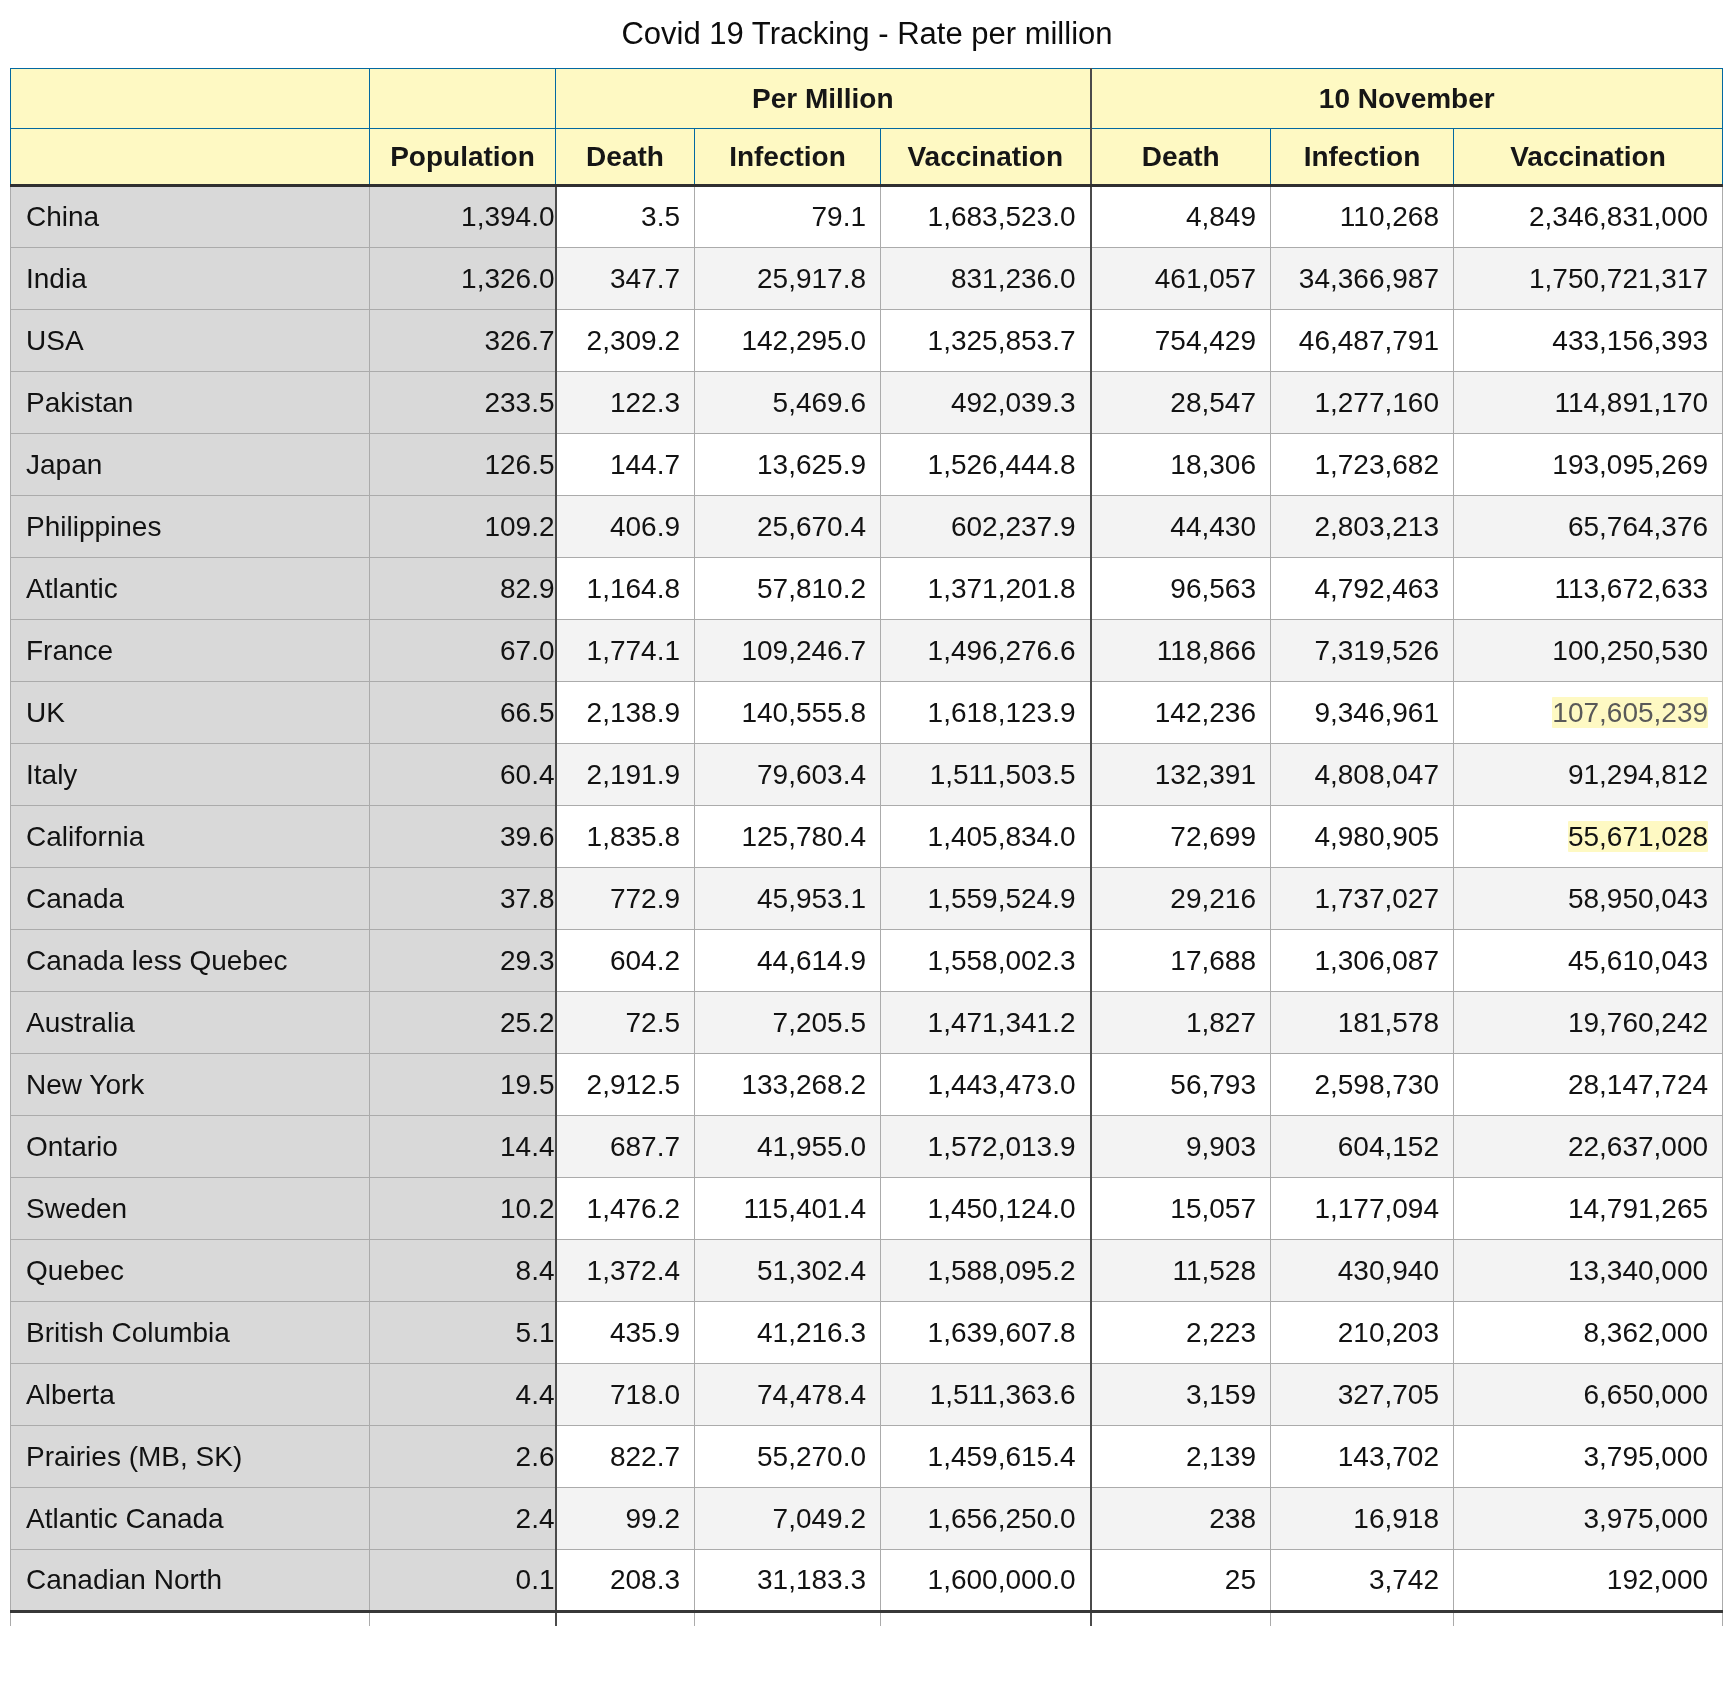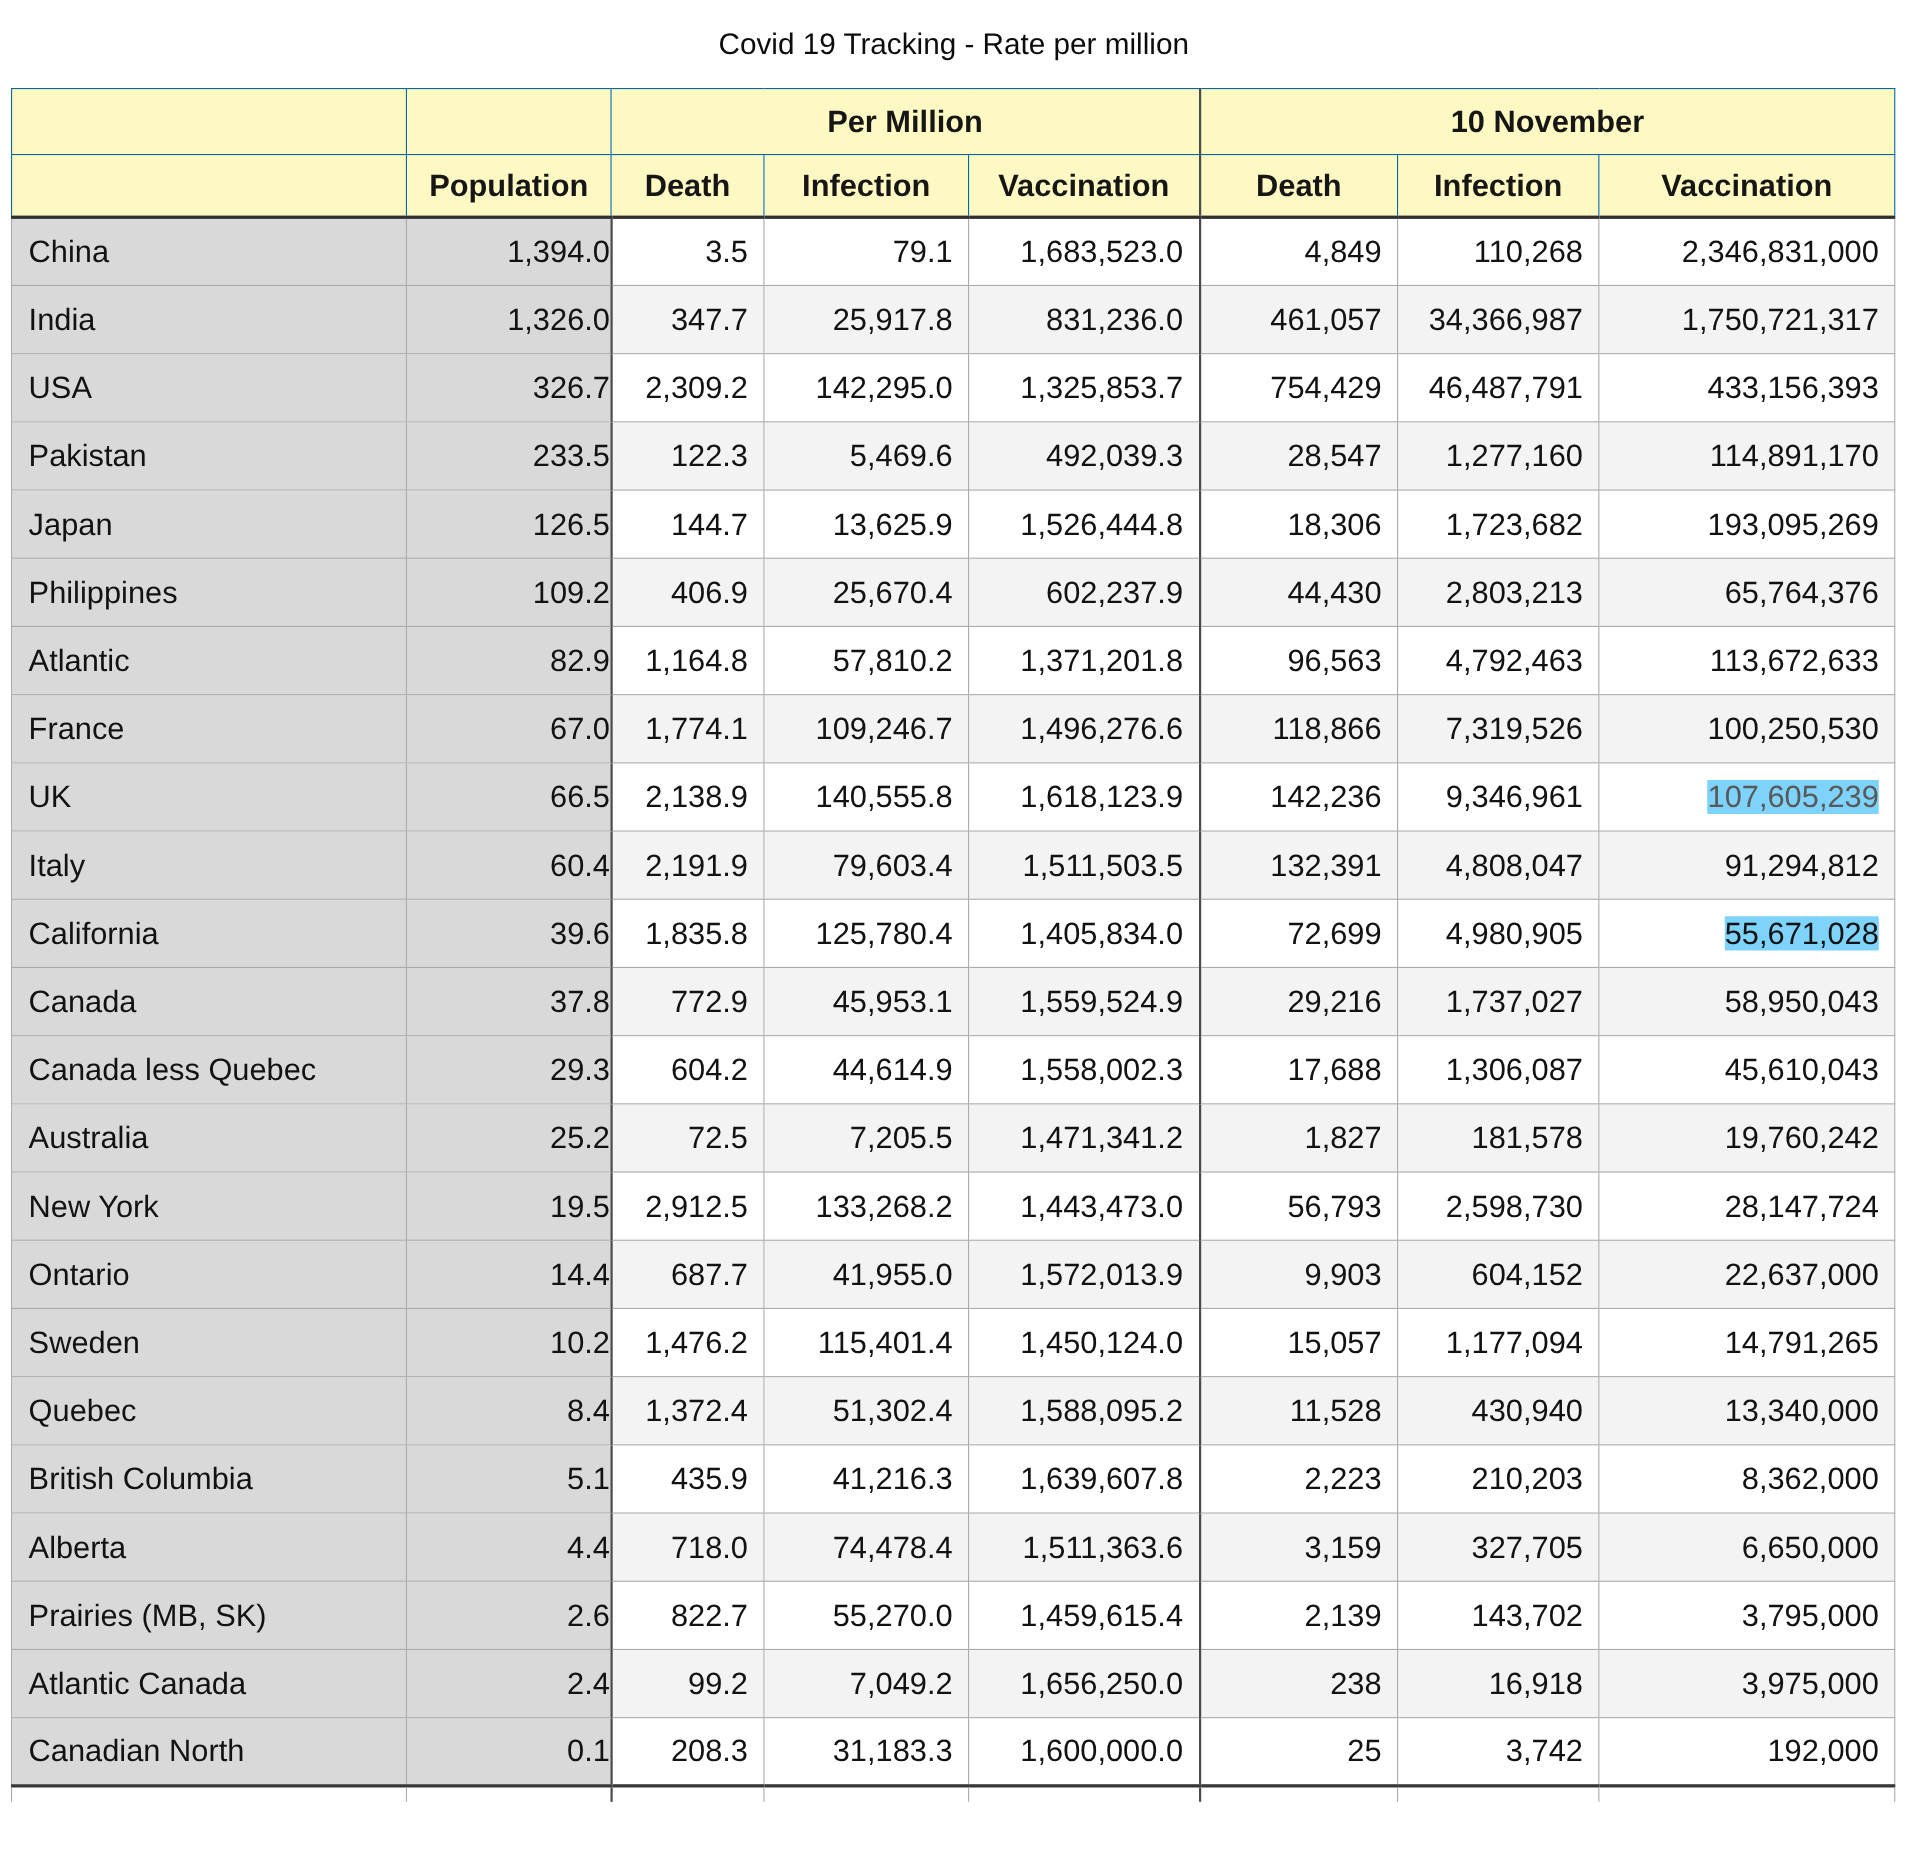--- a/index.html
+++ b/index.html
@@ -2,22 +2,22 @@
 <html><head>
 <meta charset="utf-8">
 <style>
   html,body{margin:0;padding:0;}
   body{
     width:1734px;height:1690px;overflow:hidden;background:#ffffff;
     font-family:"Liberation Sans",sans-serif;color:#121212;
     -webkit-font-smoothing:antialiased;
   }
   .page-title{
-    height:80px;display:flex;align-items:center;justify-content:center;
-    font-size:27px;color:#0c0c0c;
+    height:68px;display:flex;align-items:center;justify-content:center;
+    font-size:31px;color:#0c0c0c;
   }
   table.covid{
     border-collapse:collapse;table-layout:fixed;
     margin-left:10px;width:1712px;
   }
   th,td{
     font-size:28px;white-space:nowrap;overflow:hidden;
     box-sizing:border-box;
   }
   
@@ -35,21 +35,21 @@
   tbody td{
     border:1px solid #ababab;vertical-align:middle;
   }
   td.name{background:#d9d9d9;text-align:left;padding-left:15px;}
   td.pop{background:#d9d9d9;text-align:right;padding-right:0;}
   td.num{background:#ffffff;text-align:right;padding-right:14px;}
   tbody tr:nth-child(even) td.num{background:#f3f3f3;}
   td.dpm,td.dnov{border-left:2px solid #4b4b4b;}
   tbody tr:last-child td{border-bottom:3px solid #383838;}
   
-  .hl{background:#7dd3fc;box-shadow:0 0 0 5px #ffffff;border-radius:1px;}
+  .hl{background:#fef9c3;box-shadow:0 0 0 5px #ffffff;border-radius:1px;}
   .hl-gray{color:#595959;}
   .hl-white{color:#121212;}
   
   tfoot tr{height:14px;}
   tfoot td{background:#ffffff;border:1px solid #ababab;border-bottom:none;}
 </style>
 </head>
 <body>
 
 <div class="page-title">Covid 19 Tracking - Rate per million</div>

